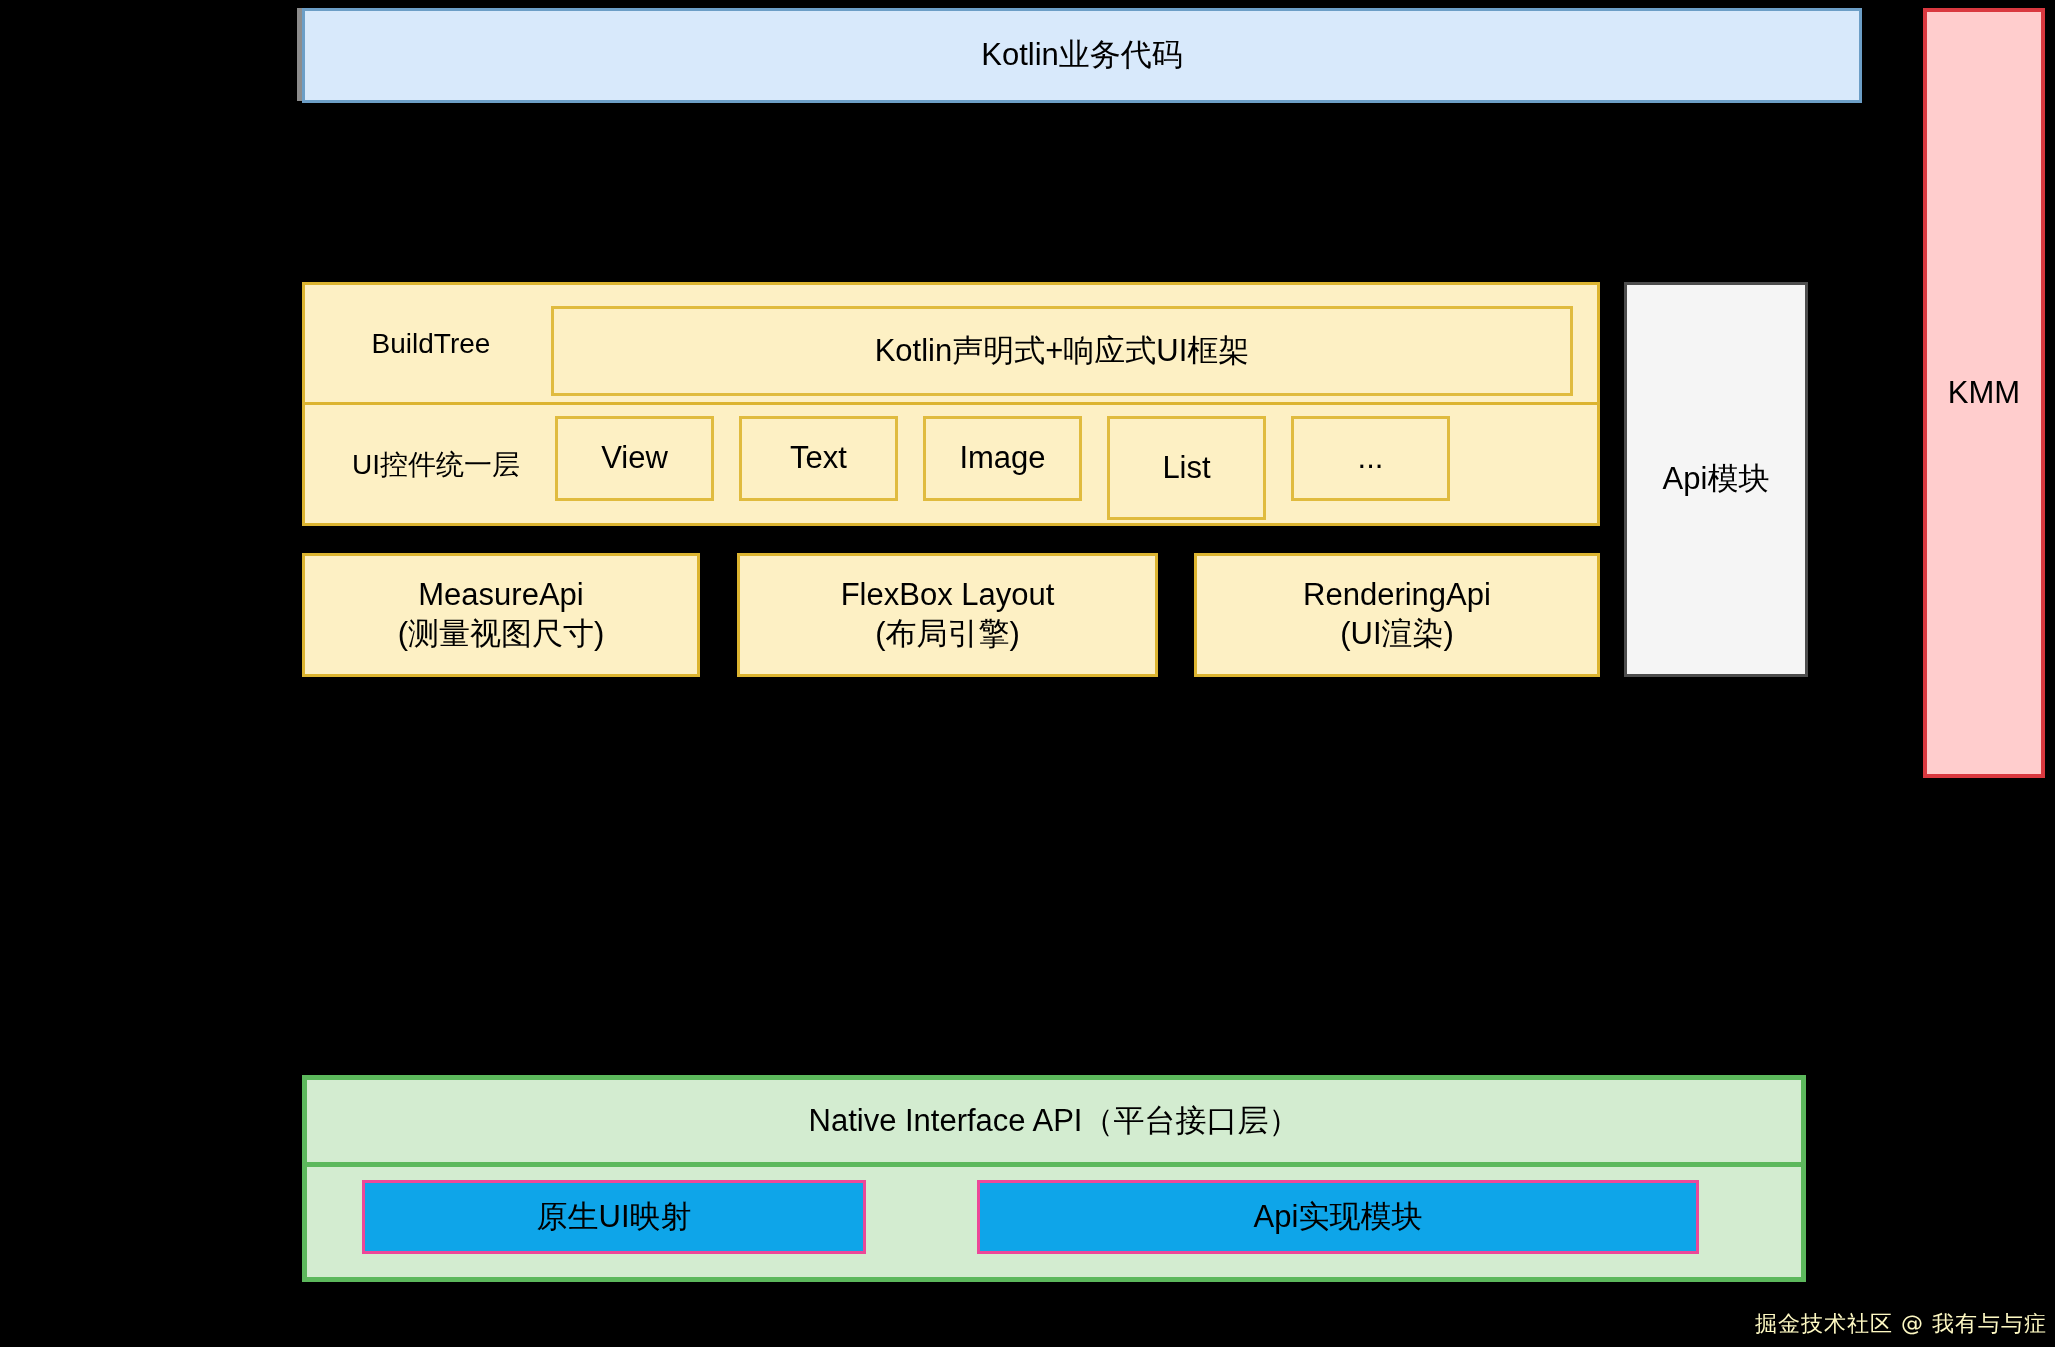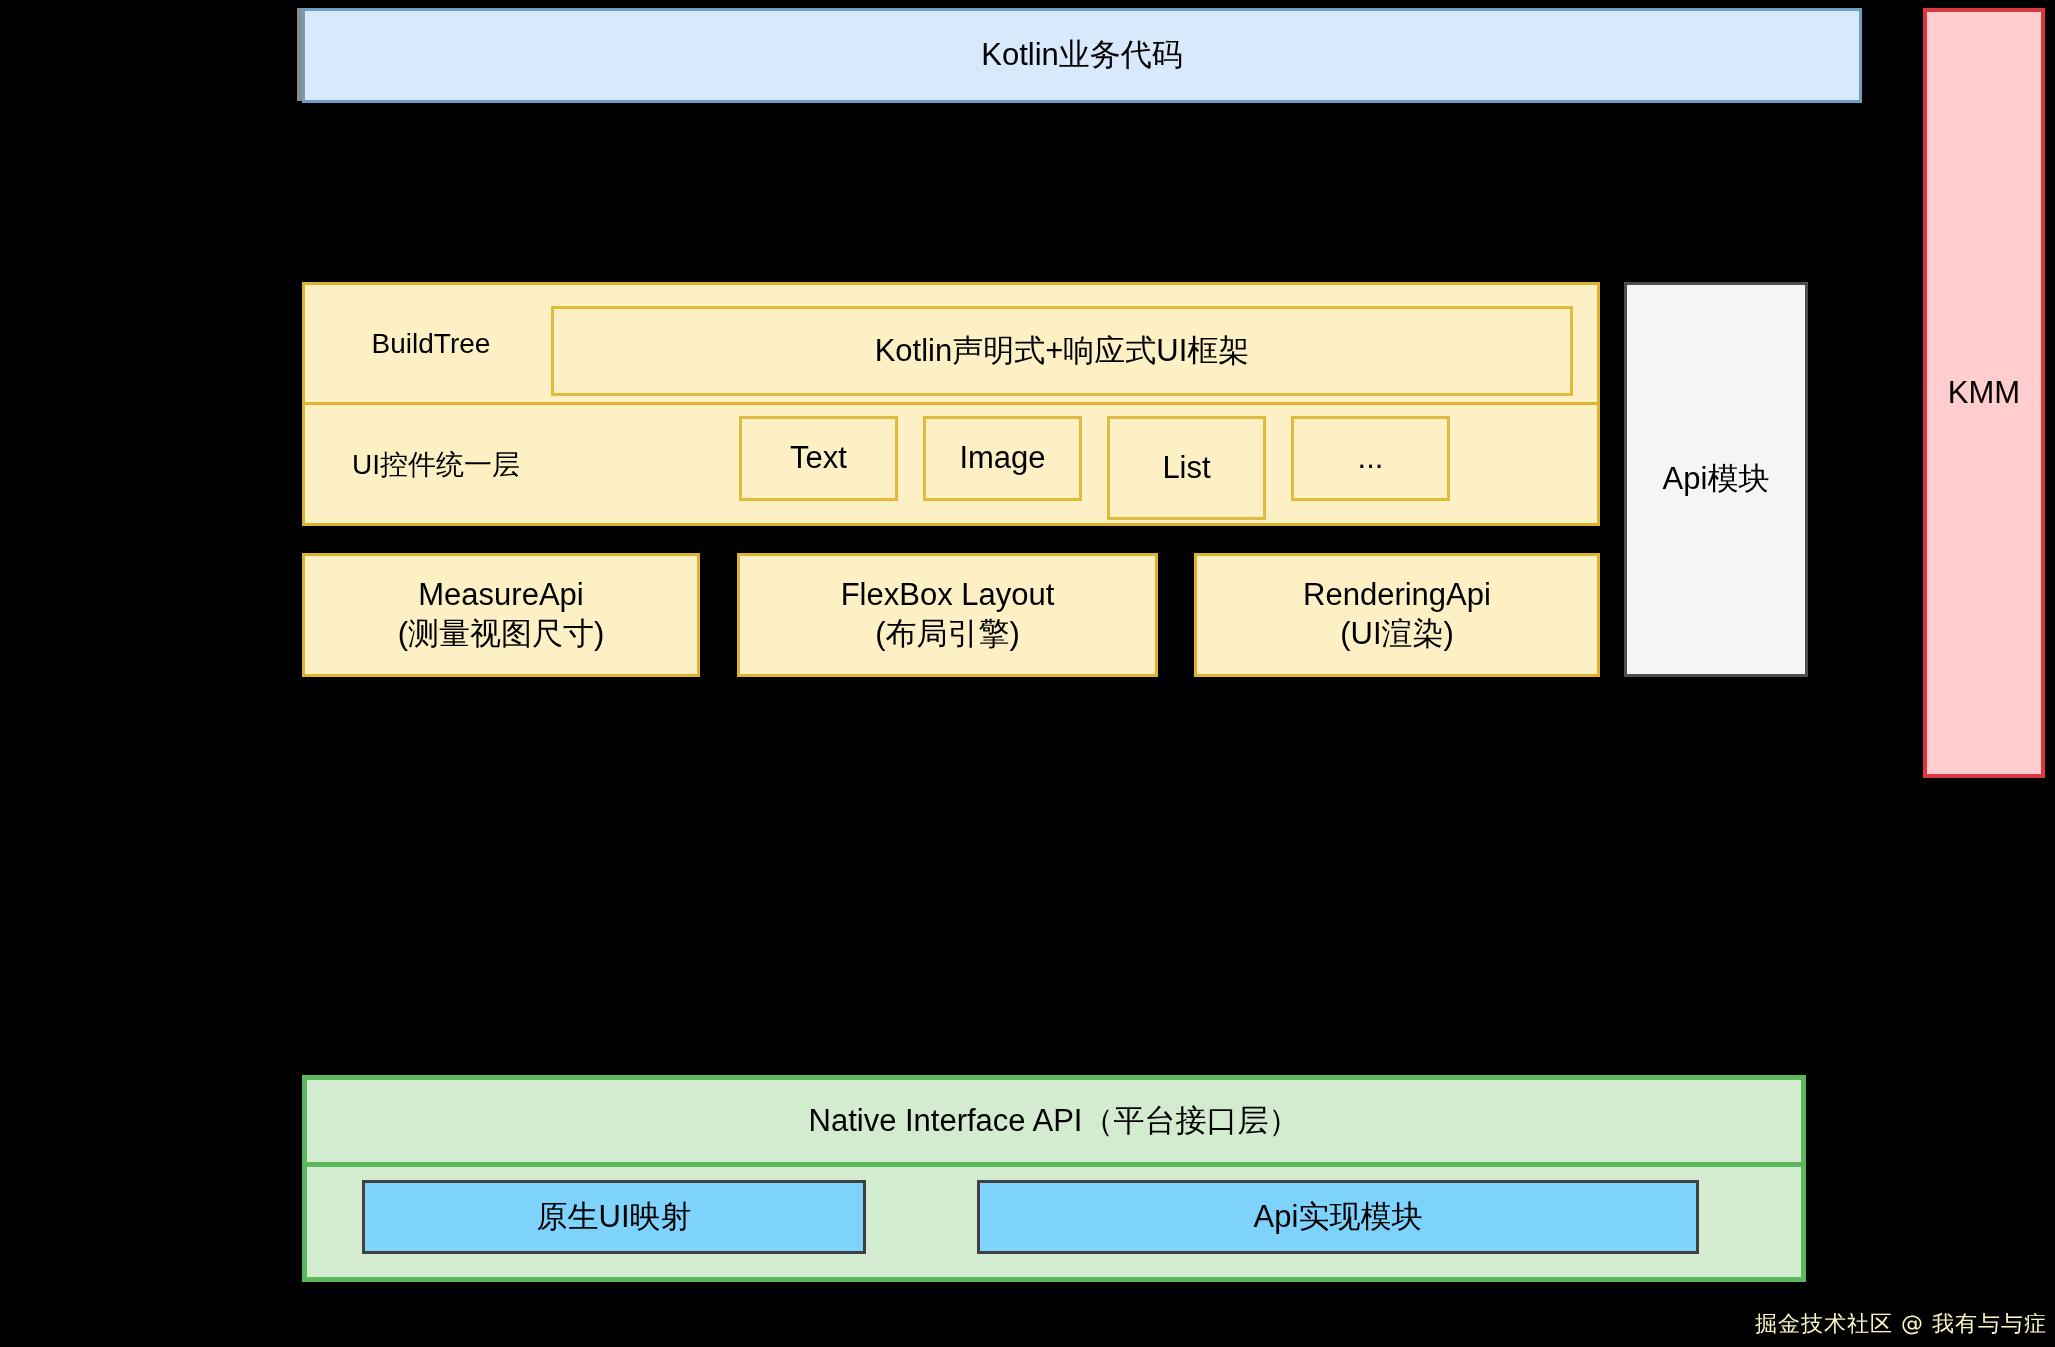--- a/index.html
+++ b/index.html
@@ -74,22 +74,22 @@
     background: #fdf0c4;
     border: 3px solid #e0bb3e;
   }
 
   
   .box-green-outer {
     background: #d3ecd0;
     border: 5px solid #5cb85c;
   }
   .box-green-inner {
-    background: #7dd3fc;
-    border: 3px solid #404040;
+    background: #0ea5e9;
+    border: 3px solid #ec4899;
     align-items: center;
   }
 
   
   .box-white {
     background: #f5f5f5;
     border: 3px solid #4d4d4d;
   }
 
   
@@ -136,20 +136,23 @@
       </div>
     </div>
 
     <div style="position:absolute; left:0; top:117px; width:100%; height:3px; background:#dcb430;"></div>
 
     <div style="position:absolute; left:0; top:120px; width:100%; height:118px;">
       <div class="box t-md" style="left:8px; top:0px; width:246px; height:118px; background:transparent; border:0;">
         <span>UI控件统一层</span>
       </div>
 
+      <div class="box box-yellow-inner t-lg" style="left:250px; top:11px; width:159px; height:85px;">
+        <span>View</span>
+      </div>
       <div class="box box-yellow-inner t-lg" style="left:434px; top:11px; width:159px; height:85px;">
         <span>Text</span>
       </div>
       <div class="box box-yellow-inner t-lg" style="left:618px; top:11px; width:159px; height:85px;">
         <span>Image</span>
       </div>
       <div class="box box-yellow-inner t-lg" style="left:802px; top:11px; width:159px; height:104px;">
         <span>List</span>
       </div>
       <div class="box box-yellow-inner t-lg" style="left:986px; top:11px; width:159px; height:85px;">

